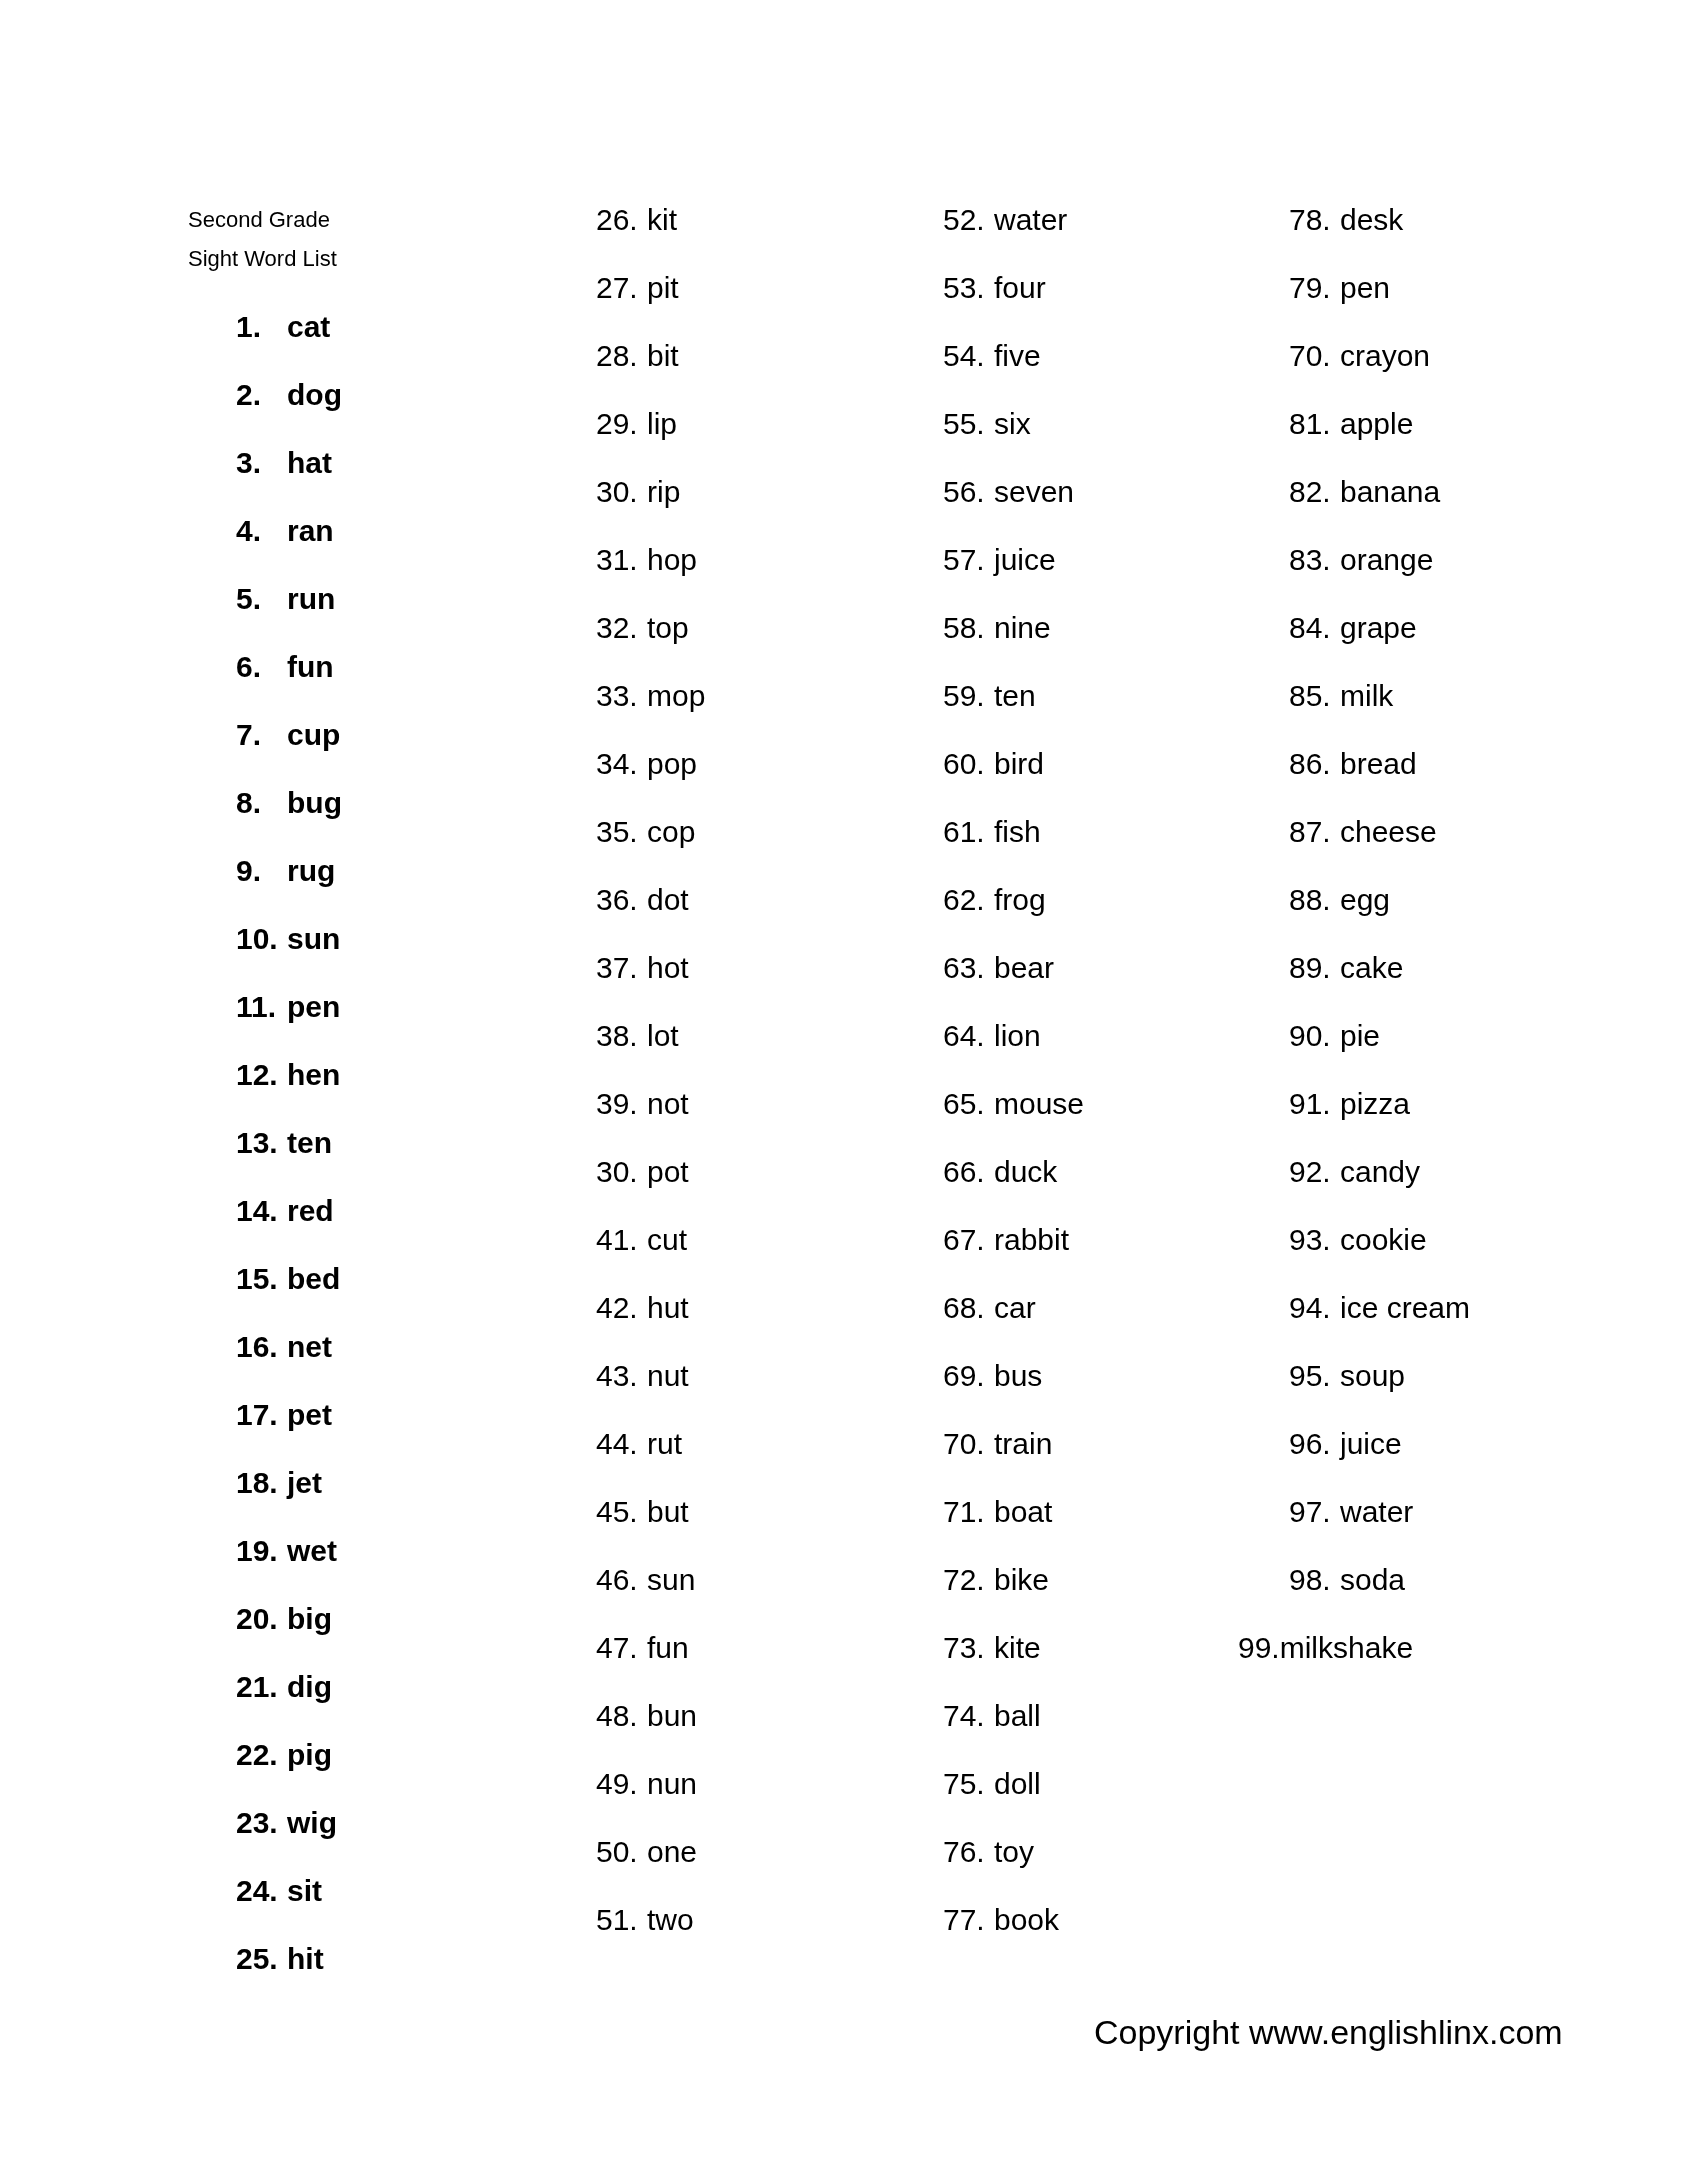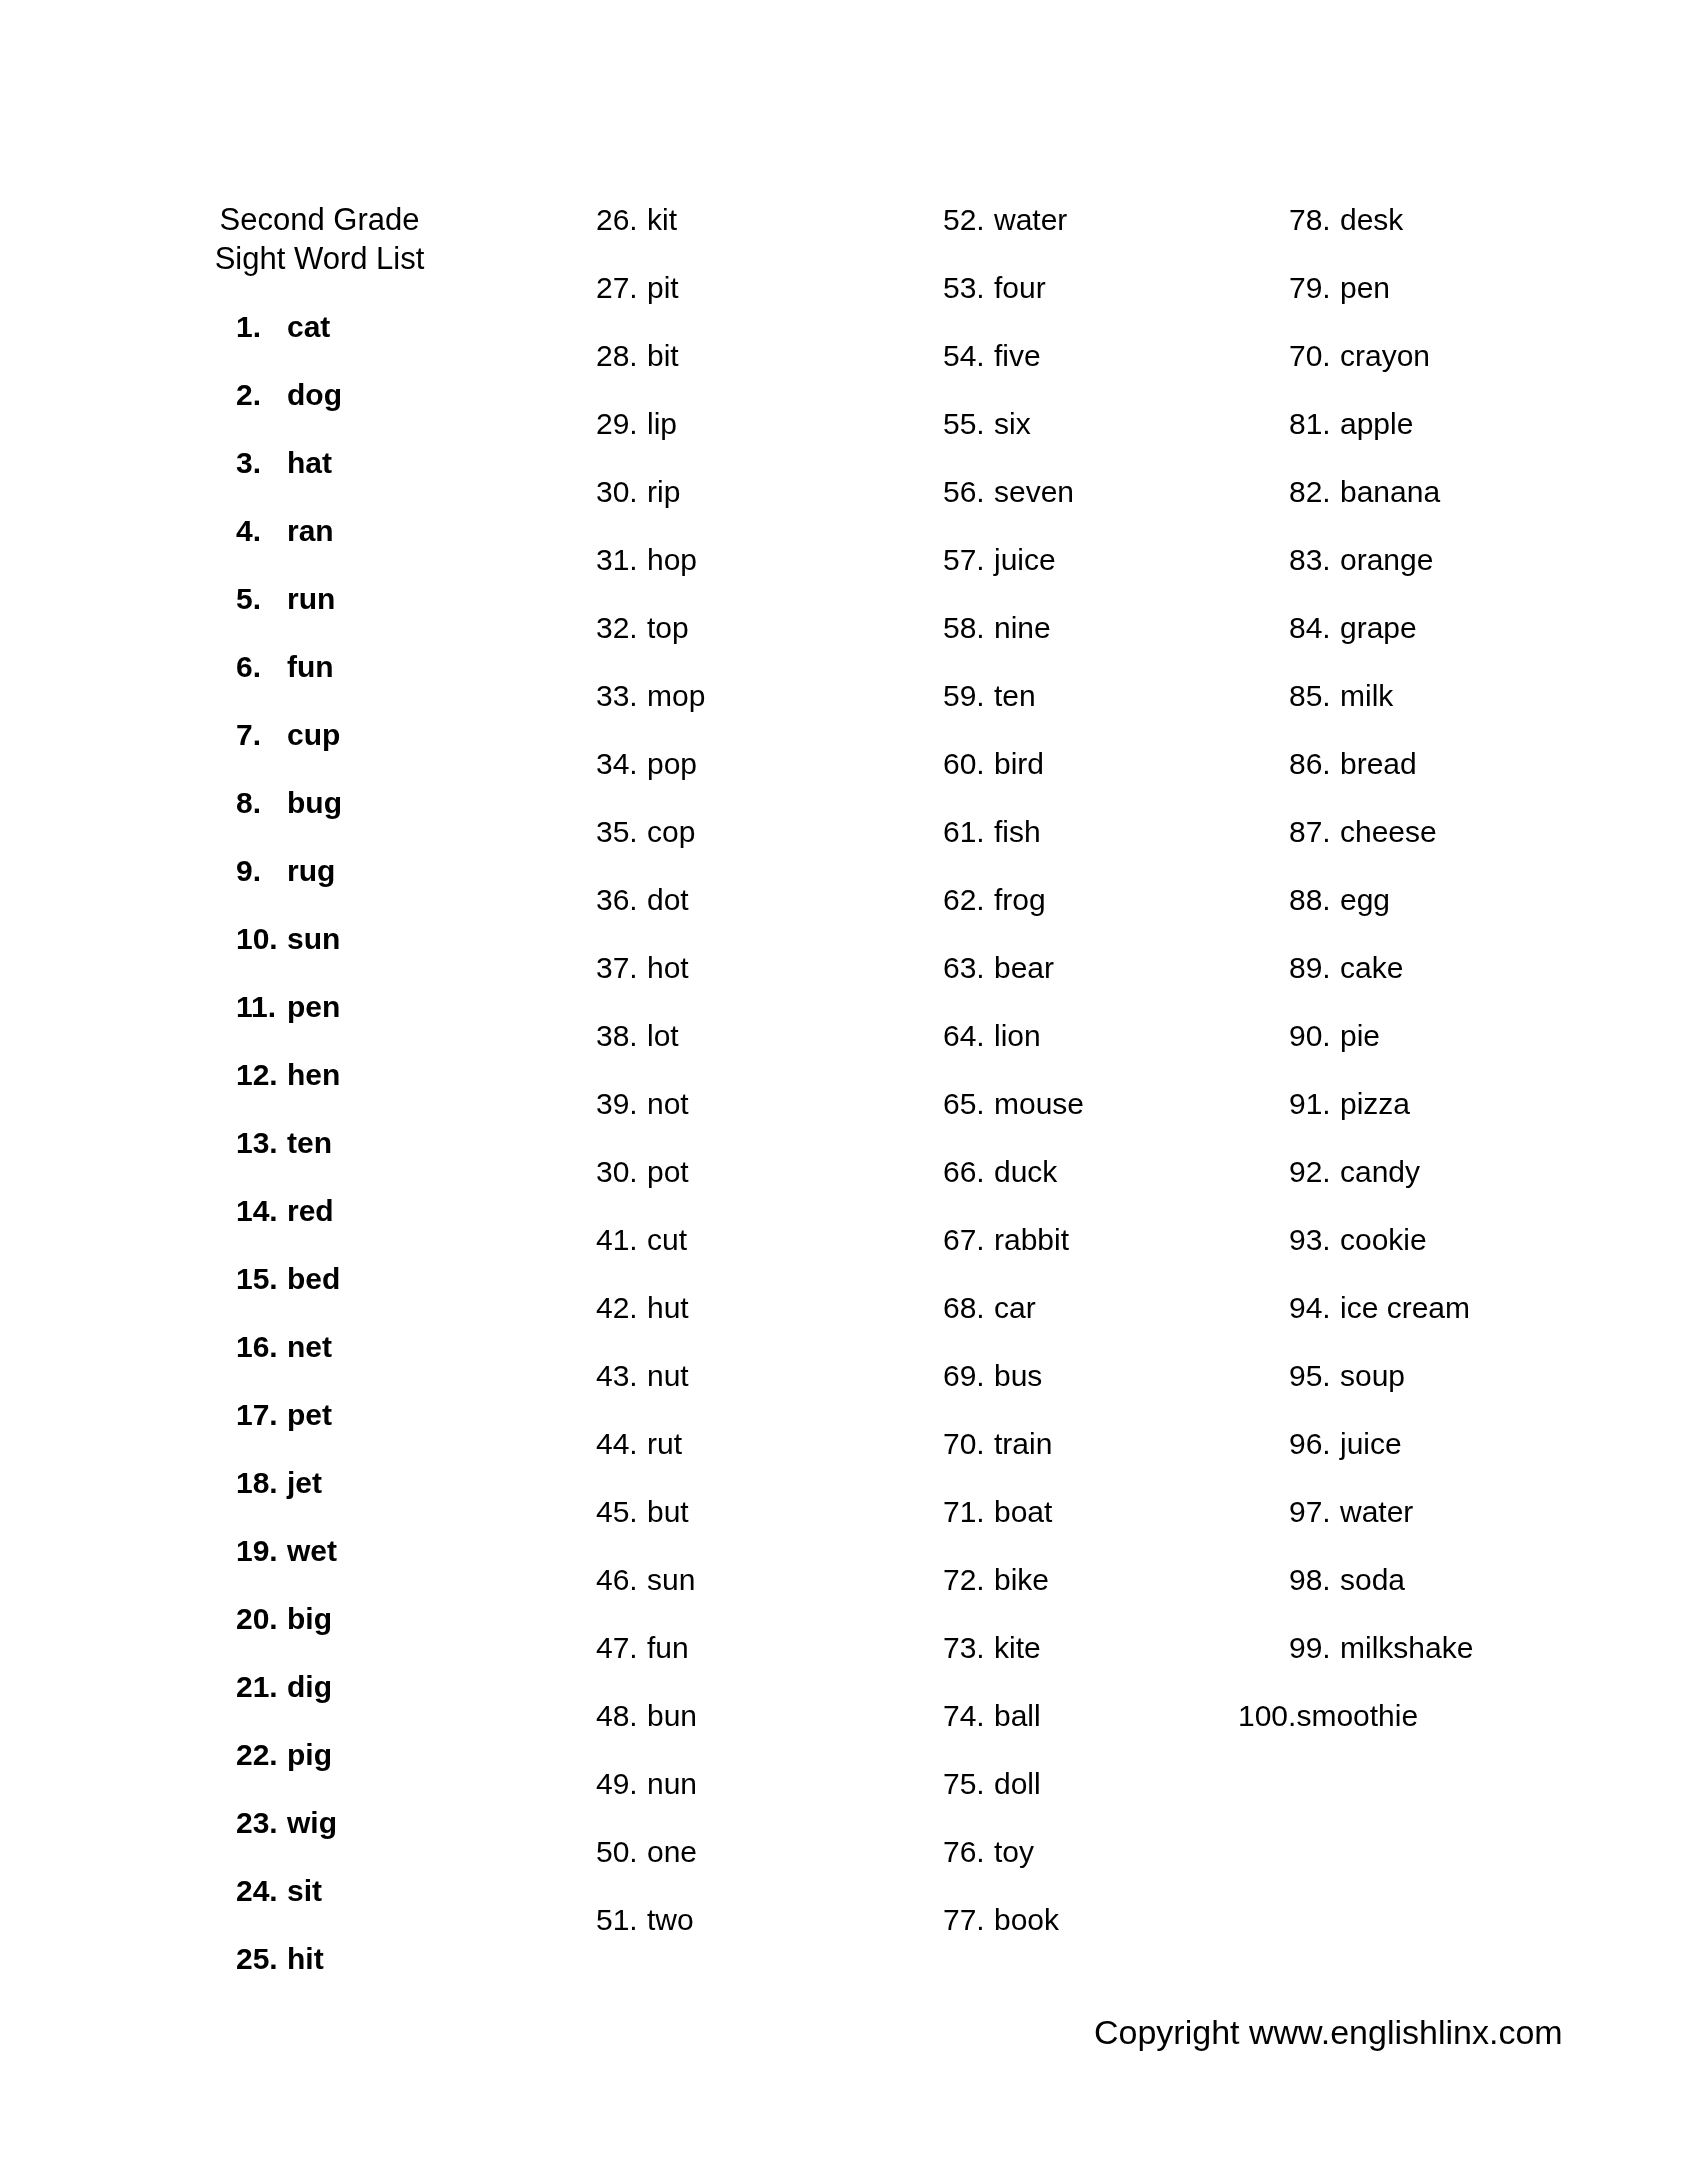--- a/index.html
+++ b/index.html
@@ -18,22 +18,22 @@
   .page {
     position: absolute;
     inset: 0;
     background: #ffffff;
   }
   .doc-title {
     position: absolute;
     left: 188px;
     top: 200px;
     width: 263px;
-    text-align: center;
-    font-size: 31px;
+    text-align: left;
+    font-size: 22px;
     line-height: 39px;
     white-space: nowrap;
   }
   .col {
     position: absolute;
     top: 186px;
   }
   .col1 { left: 236px; top: 293px; font-weight: bold; }
   .col2 { left: 596px; }
   .col3 { left: 943px; }
@@ -272,19 +272,18 @@
       <div class="item"><span class="num">95.</span><span class="word">soup</span></div>
 
       <div class="item"><span class="num">96.</span><span class="word">juice</span></div>
 
       <div class="item"><span class="num">97.</span><span class="word">water</span></div>
 
       <div class="item"><span class="num">98.</span><span class="word">soda</span></div>
 
       <div class="item"><span class="num">99.</span><span class="word">milkshake</span></div>
 
-      <div class="item"><span class="num">100.</span><span class="word">smoothie</span></div>
     </div>
 
   <div class="copyright">Copyright www.englishlinx.com</div>
 
 </div>
 
 
 </body></html>

